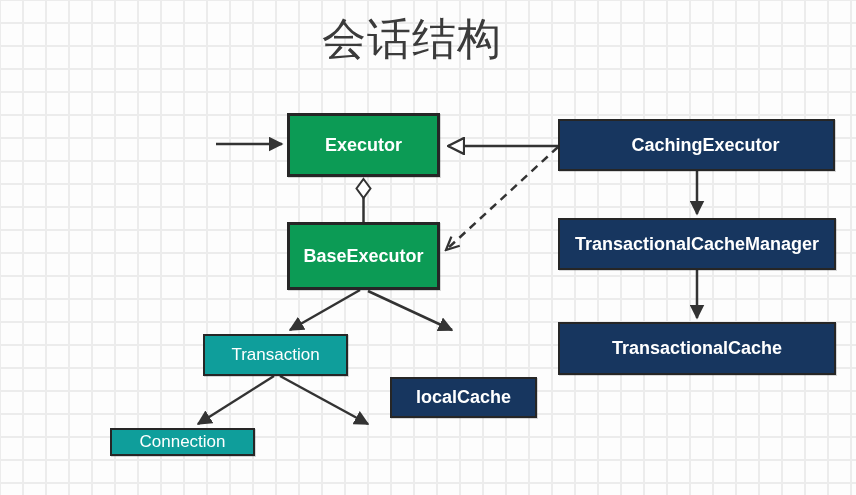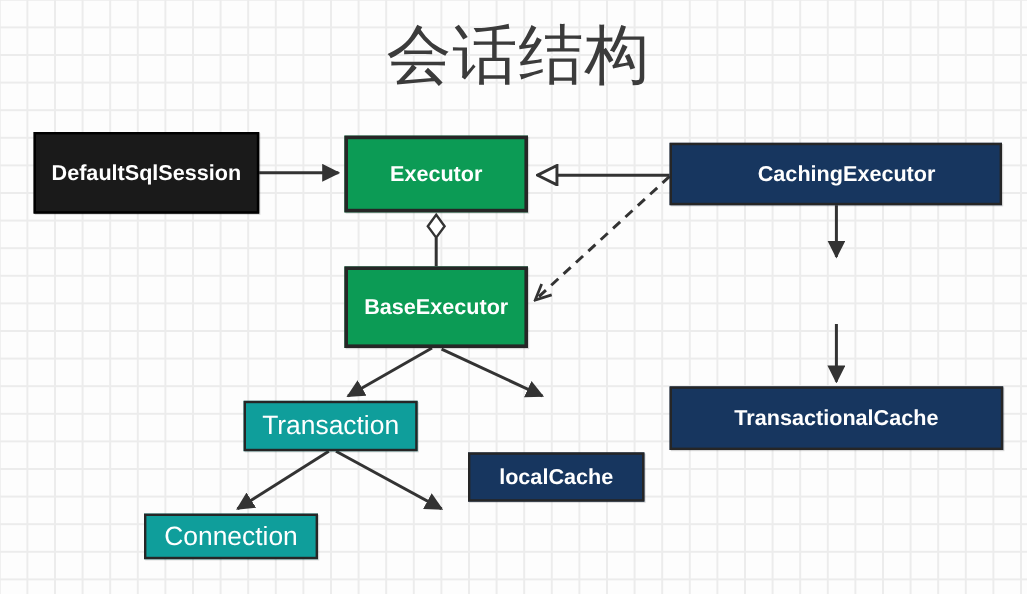--- a/index.html
+++ b/index.html
@@ -11,52 +11,52 @@
     background-color:#fdfdfd;
     background-image:
       linear-gradient(#ececec 2px, transparent 2px),
       linear-gradient(90deg, #ececec 2px, transparent 2px);
     background-size:23px 23px;
     background-position:-1px -1px;
   }
   .title{
     position:absolute;
     left:278px;top:10px;
-    font-size:54px;
+    font-size:44px;
     font-weight:400;
     color:#3b3b3b;
     letter-spacing:1px;
     white-space:nowrap;
     padding-left:44px;
   }
   .edges{
     position:absolute;left:0;top:0;width:856px;height:495px;
   }
   .node{
     position:absolute;
     box-sizing:border-box;
     display:flex;align-items:center;justify-content:center;
     color:#ffffff;
     border:2px solid #262626;
     white-space:nowrap;
     box-shadow:1px 1px 0 rgba(0,0,0,0.15);
   }
   .node .lbl{display:block;}
   .bold{font-weight:700;font-size:18px;}
-  .light{font-weight:400;font-size:22px;}
+  .light{font-weight:400;font-size:17px;}
 
   #n-default-sql-session{left:28px;top:110px;width:188px;height:68px;border-color:#000;}
   #n-executor{left:287px;top:113px;width:153px;height:64px;border-width:3px;}
   #n-caching-executor{left:558px;top:119px;width:277px;height:52px;}
   #n-base-executor{left:287px;top:222px;width:153px;height:68px;border-width:3px;justify-content:center;}
   #n-transactional-cache-manager{left:558px;top:218px;width:278px;height:52px;}
   #n-transaction{left:203px;top:334px;width:145px;height:42px;}
   #n-local-cache{left:390px;top:334px;width:147px;height:41px;margin-top:43px;}
   #n-transactional-cache{left:558px;top:322px;width:278px;height:53px;}
-  #n-connection{left:120px;top:428px;width:145px;height:38px;}
+  #n-connection{left:110px;top:428px;width:145px;height:28px;}
   #n-data-source{left:305px;top:428px;width:145px;height:42px;}
 
   .edge{stroke:#333333;stroke-width:2.5;fill:none;}
   .edge.dashed{stroke-dasharray:8 6;}
   .diamond{fill:#ffffff;stroke:#333333;stroke-width:2;}
 </style>
 </head>
 <body>
 
 <div class="stage">
@@ -91,36 +91,36 @@
 
     <line class="edge" x1="360" y1="290" x2="290" y2="330" marker-end="url(#mFilled)"></line>
 
     <line class="edge" x1="368" y1="291" x2="452" y2="330" marker-end="url(#mFilled)"></line>
 
     <line class="edge" x1="274" y1="376" x2="198" y2="424" marker-end="url(#mFilled)"></line>
 
     <line class="edge" x1="280" y1="376" x2="368" y2="424" marker-end="url(#mFilled)"></line>
   </svg>
 
-  <div class="node bold" id="n-default-sql-session" style="background-color: rgb(26, 26, 26);">
-    <span class="lbl">DefaultSqlSession</span>
-  </div>
 
   <div class="node bold" id="n-executor" style="background-color: rgb(12, 155, 85);">
     <span class="lbl">Executor</span>
   </div>
 
   <div class="node bold" id="n-caching-executor" style="background-color: rgb(23, 54, 95); padding-left: 18px;">
     <span class="lbl">CachingExecutor</span>
   </div>
 
   <div class="node bold" id="n-base-executor" style="background-color: rgb(12, 155, 85);">
     <span class="lbl">BaseExecutor</span>
   </div>
 
+  <div class="node bold" id="n-transactional-cache-manager" style="background-color: rgb(23, 54, 95);">
+    <span class="lbl">TransactionalCacheManager</span>
+  </div>
 
   <div class="node light" id="n-transaction" style="background-color: rgb(15, 158, 155);">
     <span class="lbl">Transaction</span>
   </div>
 
   <div class="node bold" id="n-local-cache" style="background-color: rgb(23, 54, 95);">
     <span class="lbl">localCache</span>
   </div>
 
   <div class="node bold" id="n-transactional-cache" style="background-color: rgb(23, 54, 95);">

